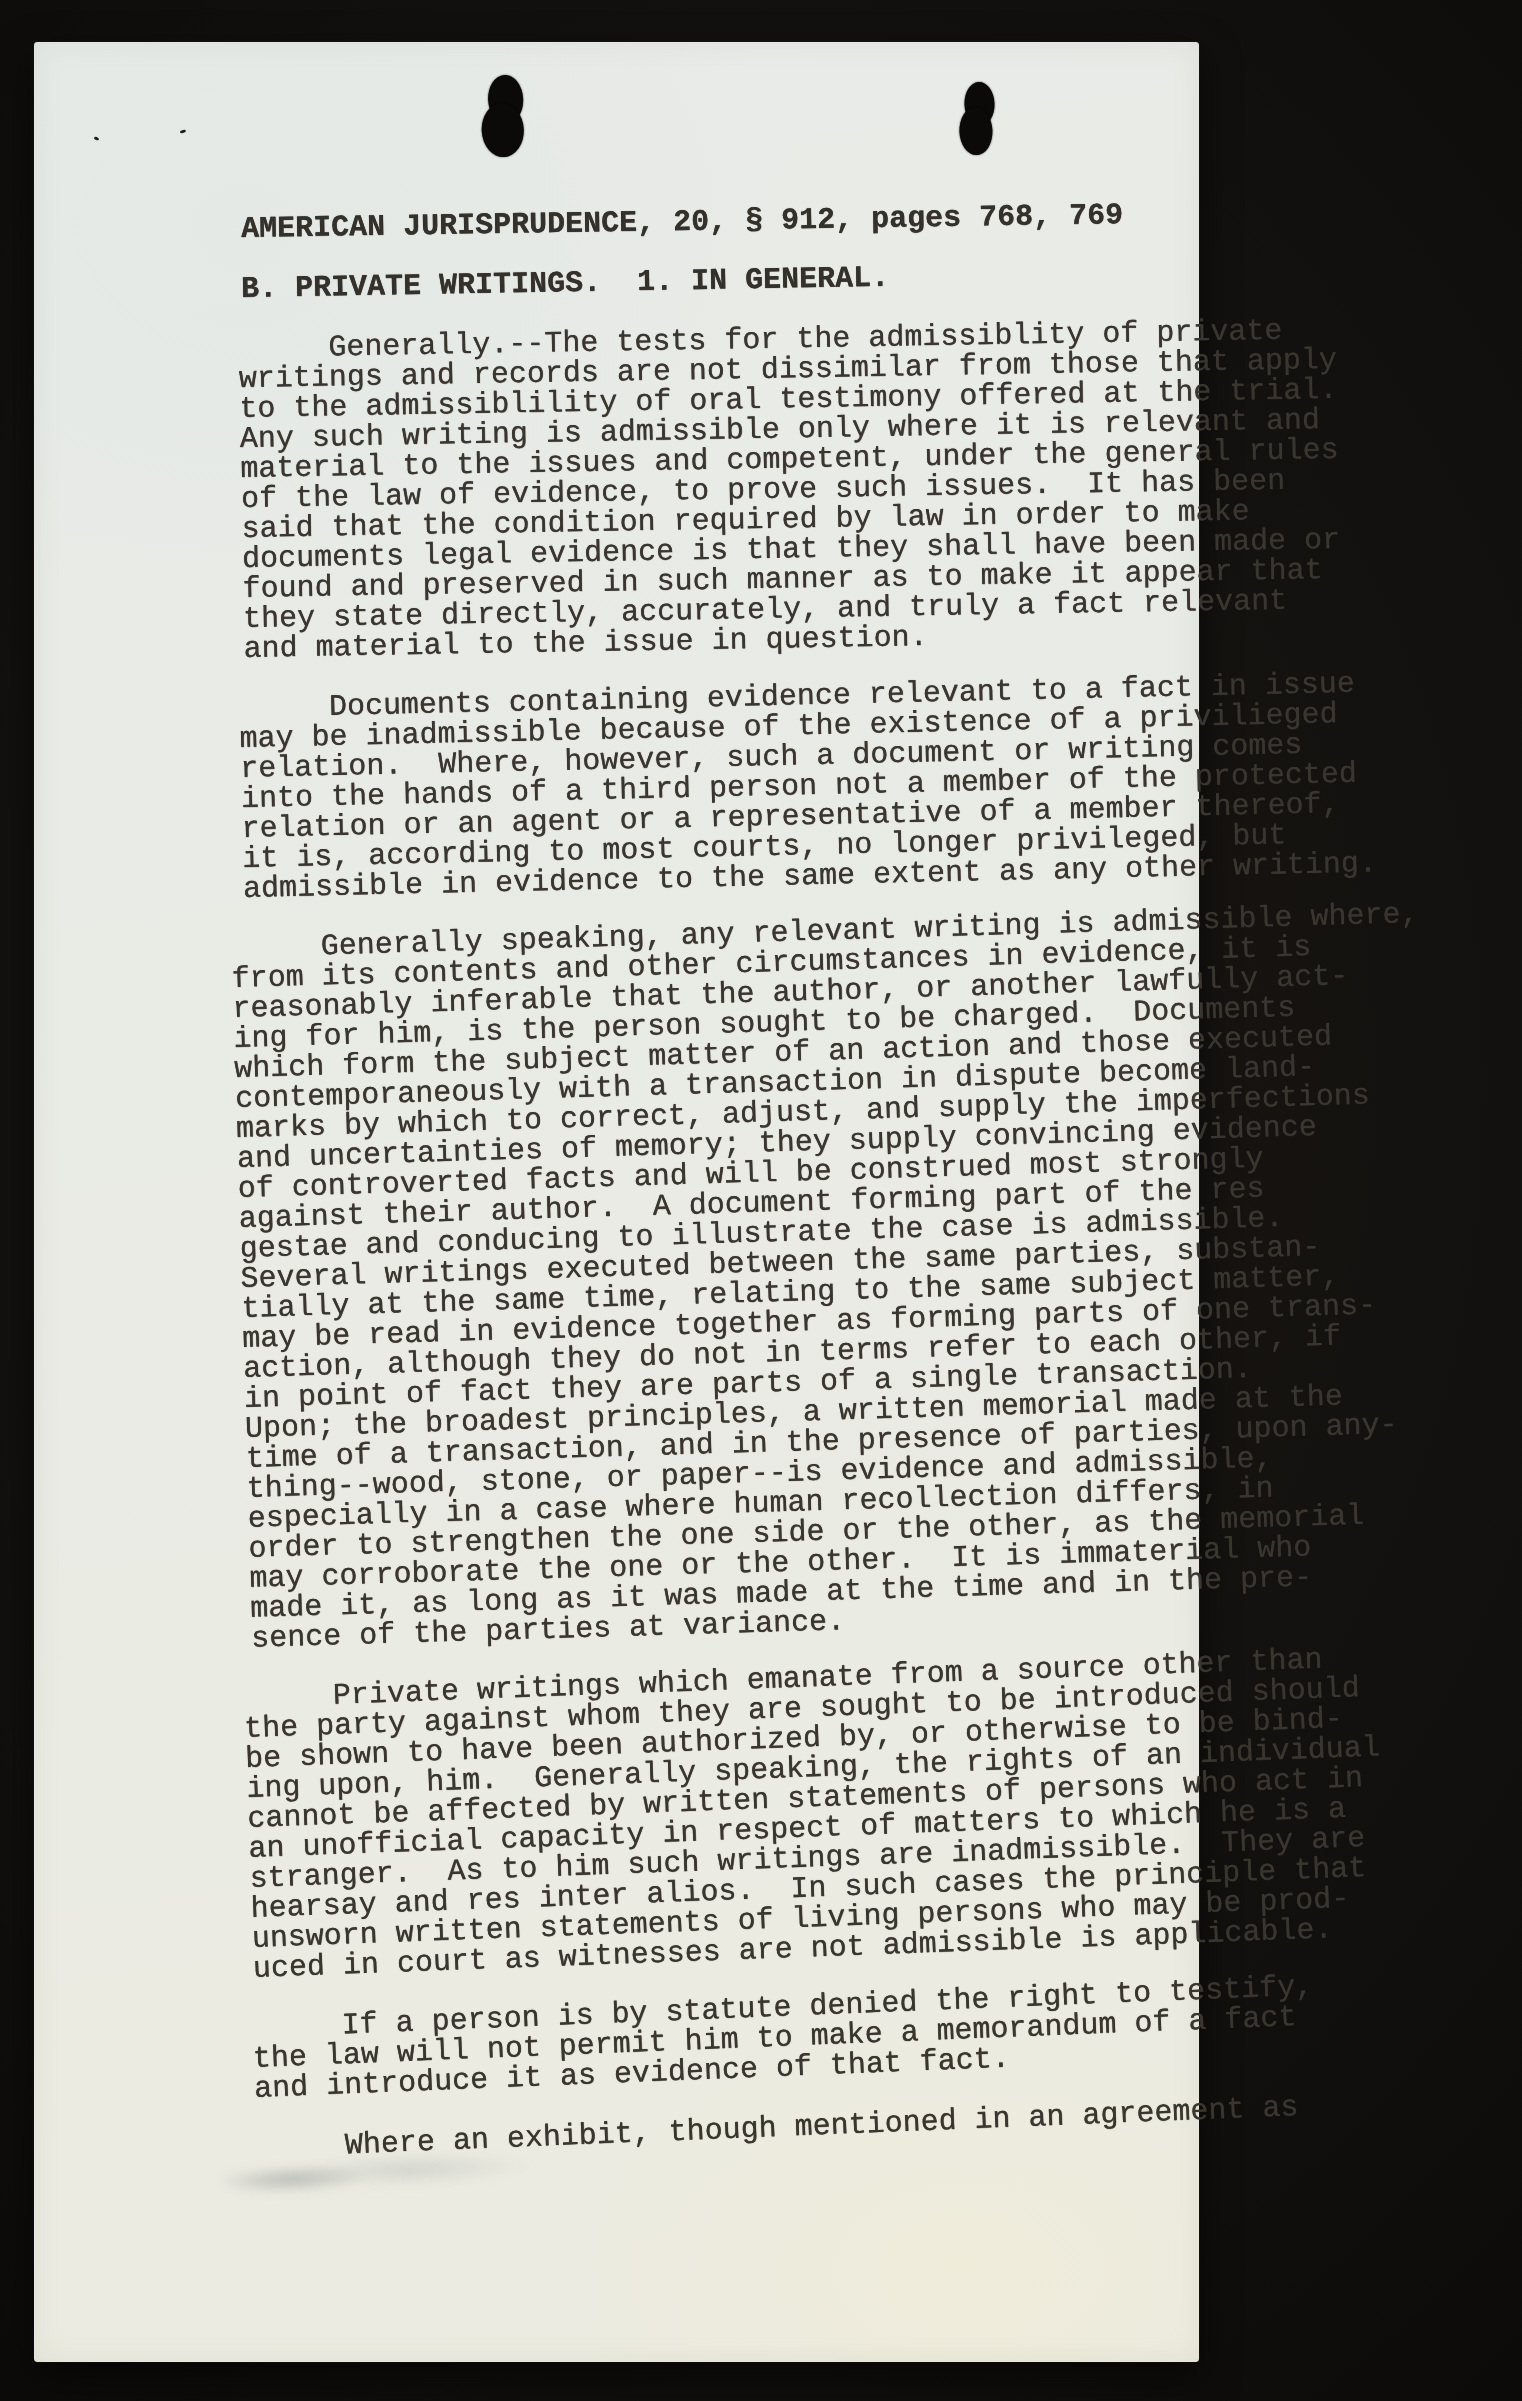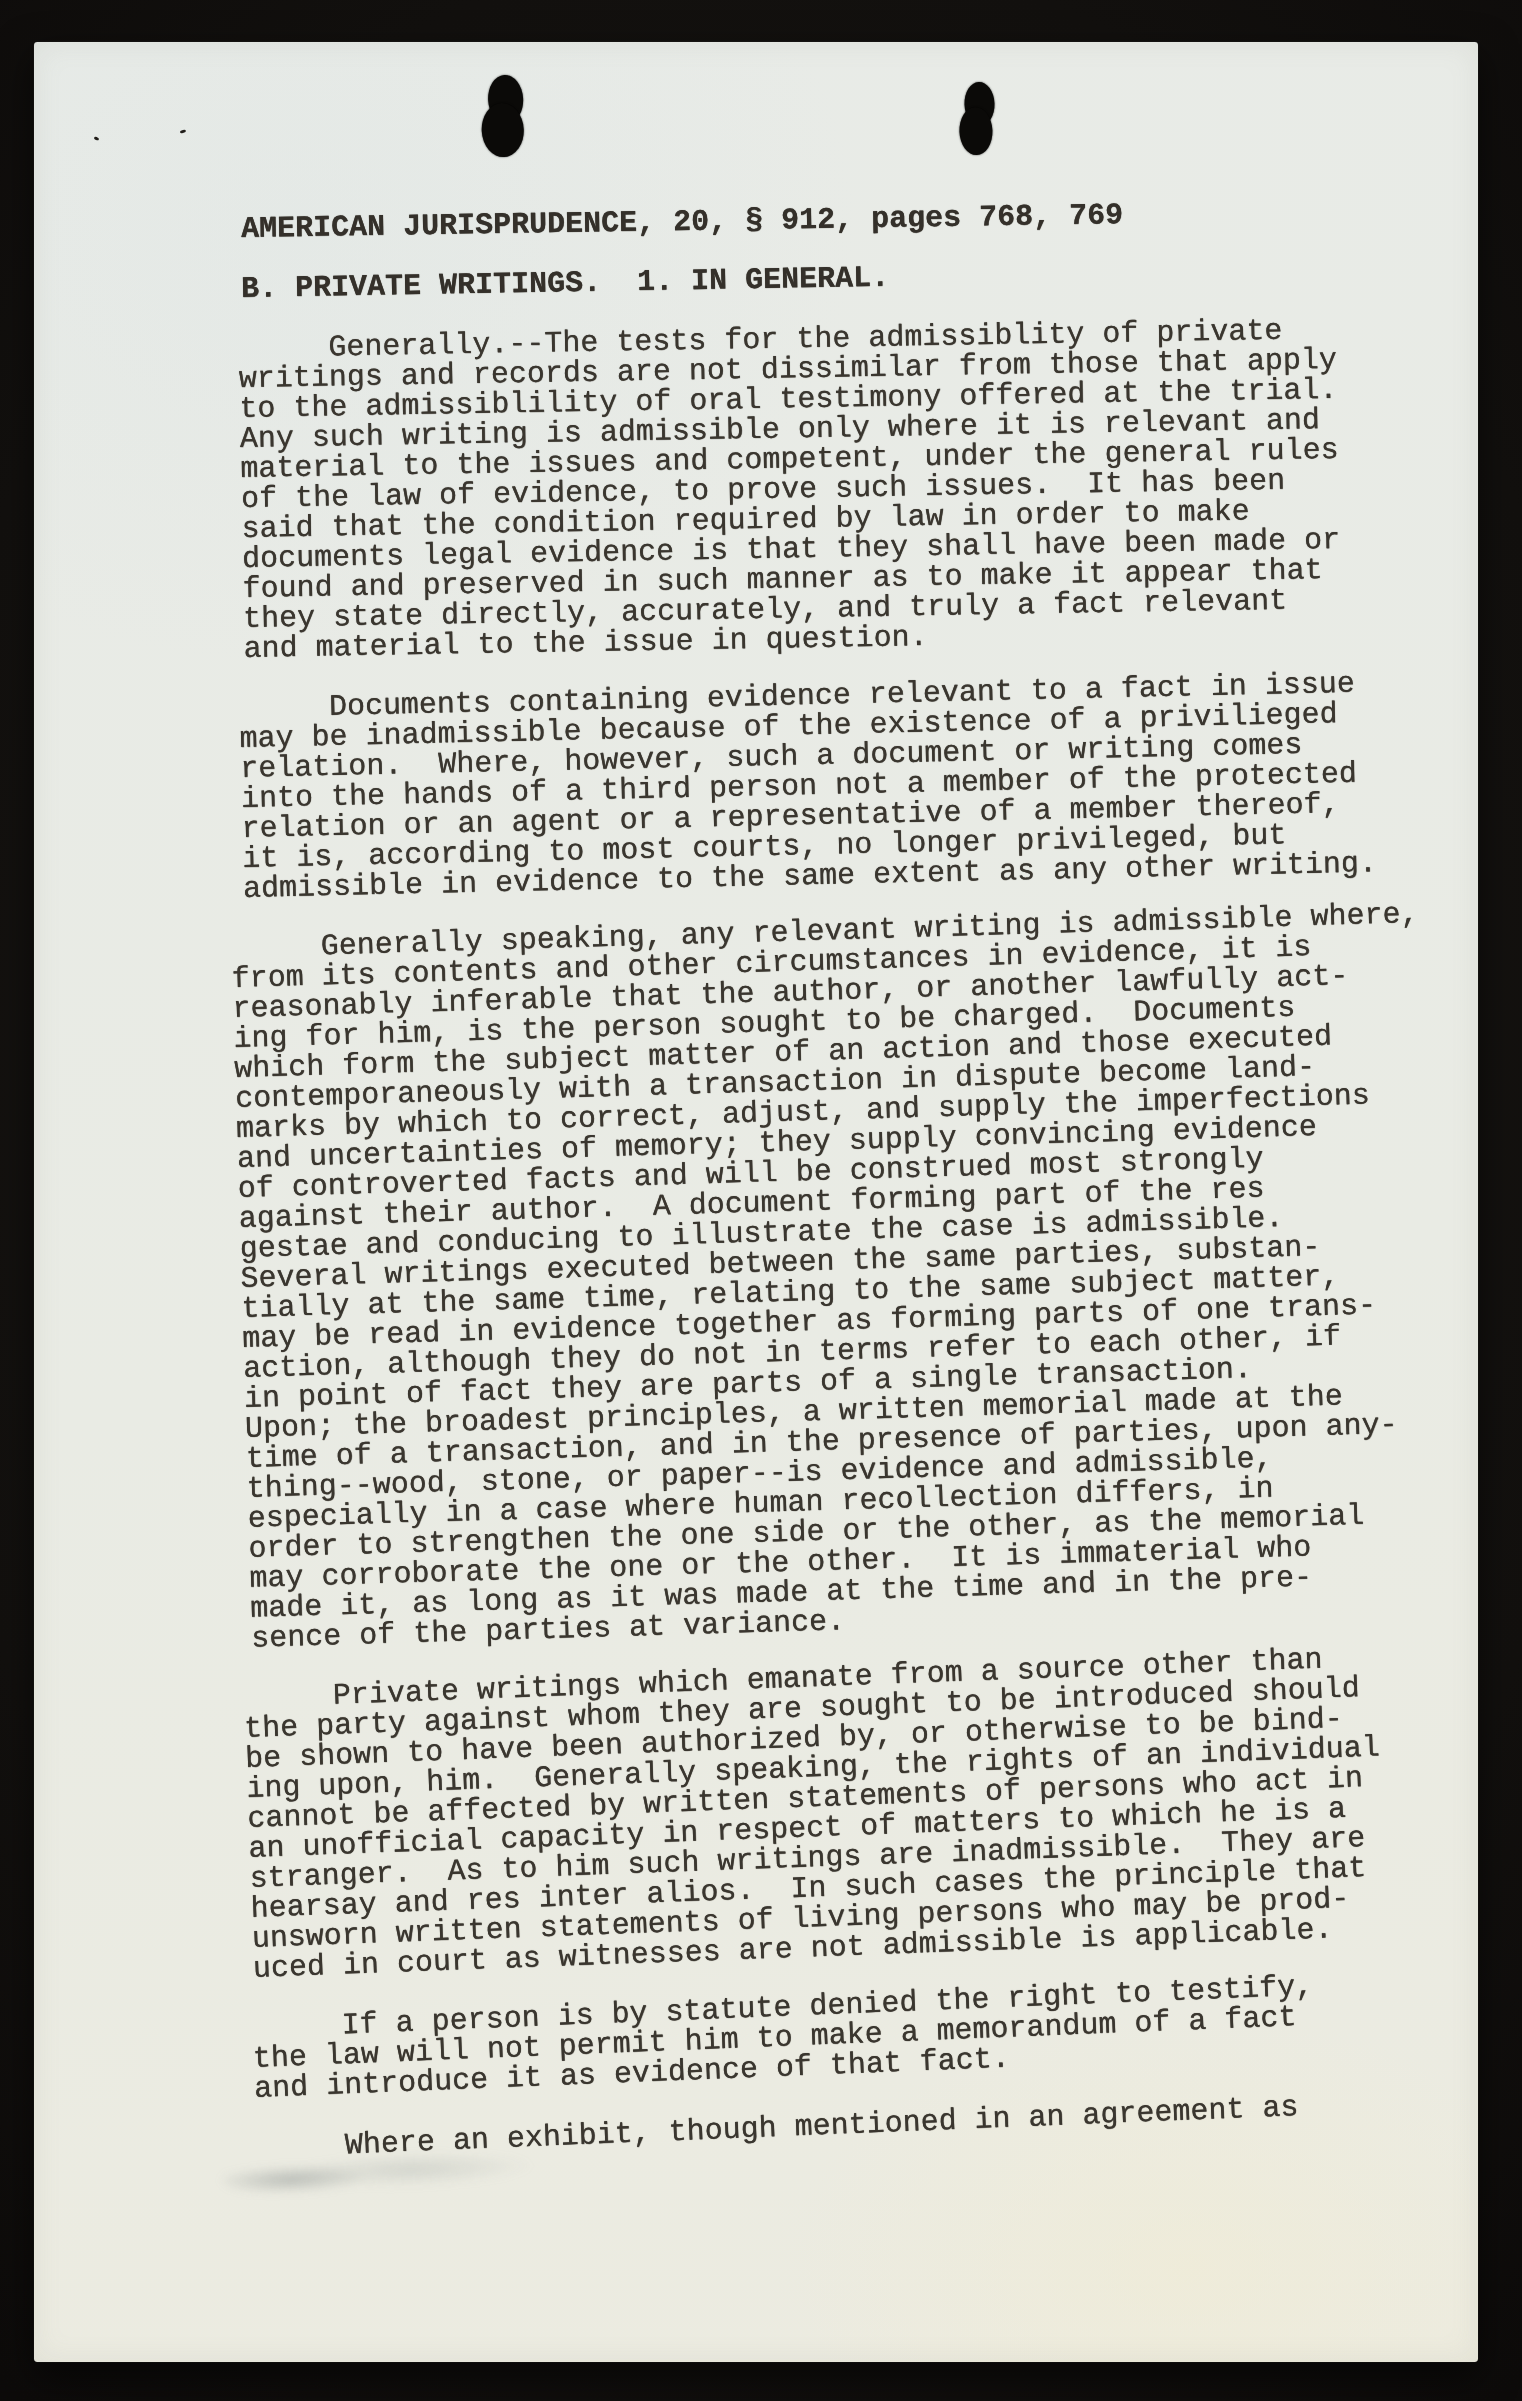--- a/index.html
+++ b/index.html
@@ -14,21 +14,21 @@
   .scan {
     position: relative;
     width: 1523px;
     height: 2408px;
     background: radial-gradient(ellipse 1249px 1633px at 50% 45%, #1a1714 0%, #12100e 70%, #0d0b0a 100%);
   }
   .page {
     position: absolute;
     left: 34px;
     top: 42px;
-    width: 1444px;
+    width: 1165px;
     height: 2320px;
     border-radius: 3.4px;
     background:
       radial-gradient(ellipse 672px 432px at 80% 96%, rgba(241,236,212,0.55), transparent 60%),
       radial-gradient(ellipse 865px 672px at 18% 8%, rgba(221,229,229,0.35), transparent 65%),
       linear-gradient(172deg, #e8ebe7 0%, #e9ebe4 55%, #ecebe0 100%);
     box-shadow: 0 0 0 0.5px rgba(255,255,255,0.06), 0 14.4px 38px rgba(0,0,0,0.6), inset 0 0 29px rgba(140,140,125,0.12);
   }
   .content {
     position: absolute;

